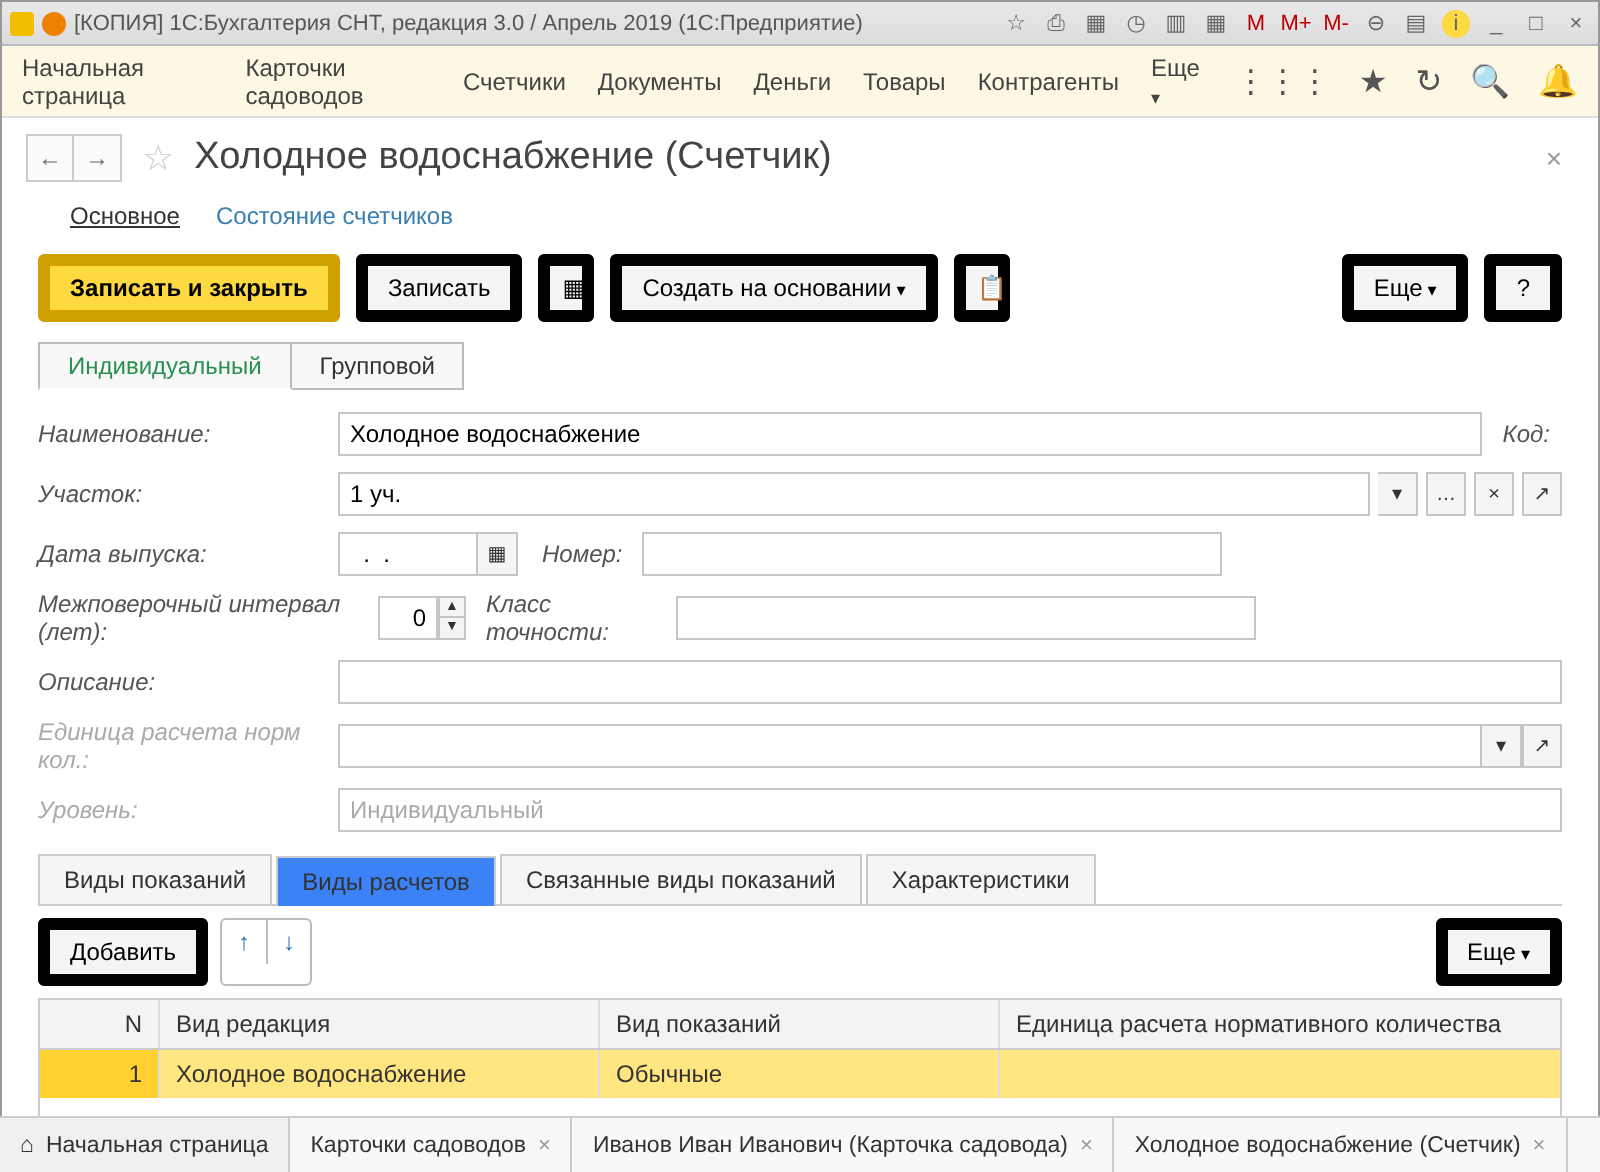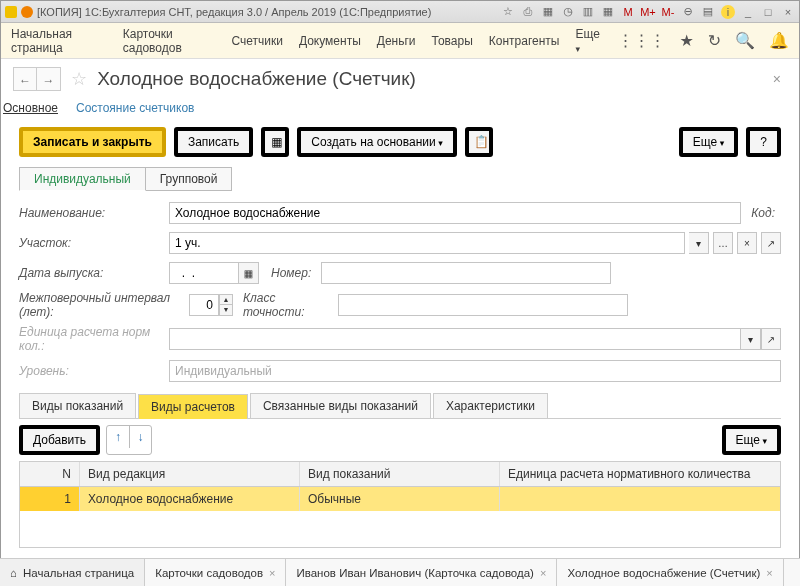--- a/index.html
+++ b/index.html
@@ -14,26 +14,26 @@
 .navbar .nav-item { margin-right: 16px; color: #444; cursor: pointer; }
 .navbar .nav-item.more::after { content: " ▾"; font-size: 9px; }
 .navbar .nav-right { margin-left: auto; display: flex; gap: 14px; align-items: center; }
 .nav-ico { font-size: 16px; color: #555; }
 .headrow { display: flex; align-items: center; padding: 8px 12px; }
 .arrbtn { width: 24px; height: 24px; border: 1px solid #ccc; background: #fafafa; display: flex; align-items: center; justify-content: center; font-size: 12px; color: #666; }
 .arrbtn + .arrbtn { border-left: none; }
 .star { margin: 0 10px; color: #ccc; font-size: 18px; }
 .page-title { font-size: 19px; color: #444; }
 .close-x { margin-left: auto; color: #999; font-size: 14px; padding: 0 6px; }
-.subtabs { display: flex; gap: 18px; padding: 2px 2px 8px; font-size: 12px; }
+.subtabs { display: flex; gap: 18px; padding: 2px 34px 8px; font-size: 12px; }
 .subtabs .st { color: #3a7fb0; cursor: pointer; }
 .subtabs .st.active { color: #333; text-decoration: underline; }
 .subtabs .st.link { color: #3a7fb0; }
 .toolbar { display: flex; align-items: center; gap: 8px; padding: 4px 18px 10px; }
-.btn { border: 4px solid #000000; background: #f5f5f5; padding: 4px 10px; border-radius: 3px; cursor: pointer; font-size: 12px; }
+.btn { border: 6px solid #000000; background: #f5f5f5; padding: 4px 10px; border-radius: 3px; cursor: pointer; font-size: 12px; }
 .btn.primary { background: #ffd940; border-color: #d0a000; font-weight: bold; }
 .btn.icon { padding: 4px 6px; width: 28px; text-align: center; }
 .btn.drop::after { content: " ▾"; font-size: 9px; }
 .toolbar .spacer { margin-left: auto; }
 .typetabs { display: flex; margin: 0 18px 10px; }
 .typetabs .tt { border: 1px solid #bbb; padding: 4px 14px; font-size: 12px; background: #f8f8f8; }
 .typetabs .tt.active { color: #2a9050; border-bottom-color: #fff; }
 .typetabs .tt + .tt { border-left: none; }
 .form { padding: 0 18px; }
 .row { display: flex; align-items: center; margin-bottom: 6px; min-height: 24px; }
@@ -41,21 +41,21 @@
 .lbl.faded { color: #aaa; }
 .inp { border: 1px solid #c5c5c5; height: 22px; padding: 0 5px; background: #fff; font-size: 12px; }
 .inp[readonly] { color: #999; }
 .inp.small { width: 30px; text-align: right; }
 .fieldgroup { display: flex; align-items: flex-end; gap: 4px; flex: 1; }
 .pickbtn { width: 20px; height: 22px; border: 1px solid #c5c5c5; background: #f5f5f5; font-size: 10px; display: flex; align-items: center; justify-content: center; border-left: none; }
 .spinner { display: flex; flex-direction: column; }
 .spinner .sb { width: 14px; height: 11px; border: 1px solid #c5c5c5; font-size: 7px; text-align: center; line-height: 9px; background: #f5f5f5; }
 .tabs2 { display: flex; margin: 10px 18px 0; border-bottom: 1px solid #ccc; }
 .tabs2 .t2 { border: 1px solid #ccc; border-bottom: none; padding: 5px 12px; margin-right: 2px; background: #f5f5f5; font-size: 12px; cursor: pointer; }
-.tabs2 .t2.active { background: #fde047; position: relative; top: 1px; }
+.tabs2 .t2.active { background: #3b82f6; position: relative; top: 1px; }
 .tblbar { display: flex; gap: 6px; padding: 6px 18px; }
 .arrowbtns { display: flex; border: 1px solid #bbb; border-radius: 3px; }
 .arrowbtns .ab { width: 22px; height: 22px; display: flex; align-items: center; justify-content: center; color: #2a6fb0; font-size: 12px; }
 .arrowbtns .ab + .ab { border-left: 1px solid #bbb; }
 .table { margin: 0 18px; border: 1px solid #ccc; }
 .thead, .trow { display: flex; }
 .thead { background: #f3f3f3; border-bottom: 1px solid #ccc; }
 .th, .td { padding: 5px 8px; font-size: 12px; }
 .c1 { width: 60px; text-align: right; border-right: 1px solid #ddd; }
 .c2 { width: 220px; border-right: 1px solid #ddd; }
@@ -173,20 +173,24 @@
     <input class="inp small" value="0" style="">
     <div class="spinner">
         <div class="sb">▲</div>
         <div class="sb" style="border-top:none">▼</div>
       </div>
     <span style="width:10px"></span>
     <span class="lbl" style="width:95px">Класс точности:</span>
     <input class="inp" style="width: 290px;" value="">
   </div>
   <div class="row">
+    <span class="lbl">Описание:</span>
+    <input class="inp" style="flex: 1 1 0%;" value="">
+  </div>
+  <div class="row">
     <span class="lbl faded">Единица расчета норм кол.:</span>
     <input class="inp" style="flex: 1 1 0%;" readonly="" value="">
     <span class="pickbtn">▾</span>
     <span class="pickbtn" style="border-left:1px solid #c5c5c5">↗</span>
   </div>
   <div class="row">
     <span class="lbl faded">Уровень:</span>
     <input class="inp" style="flex: 1 1 0%; color: rgb(170, 170, 170);" readonly="" value="Индивидуальный">
   </div>
 </div>

